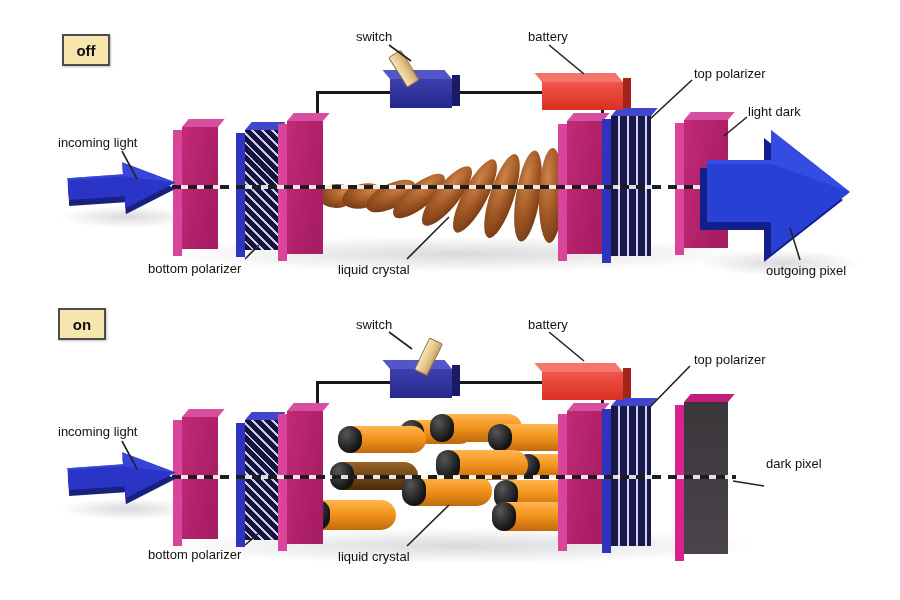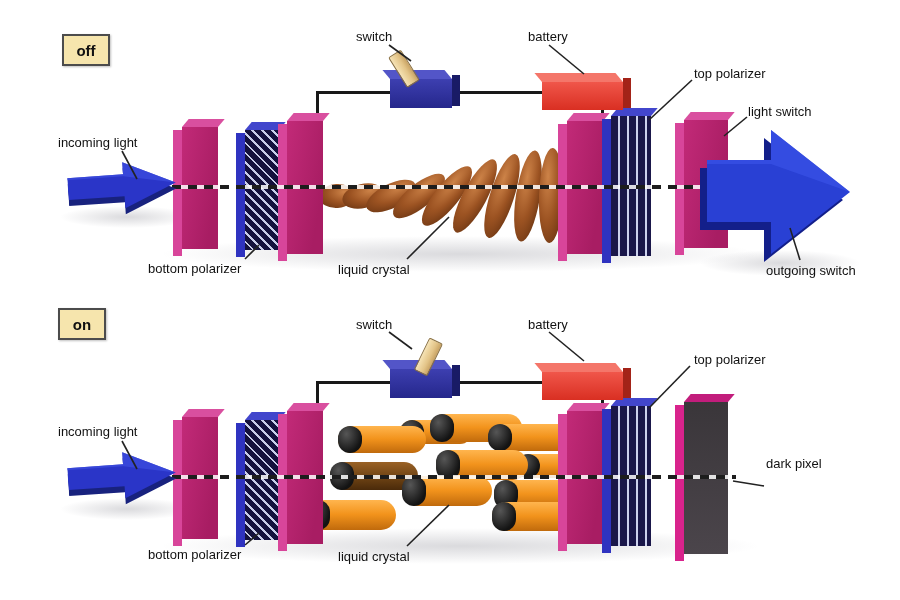--- a/index.html
+++ b/index.html
@@ -147,24 +147,24 @@
   <svg class="arrow-svg" style="left:700px;top:124px;" width="152" height="150" viewBox="0 0 152 150">
     <polygon points="0,44 64,44 64,14 143,76 64,138 64,106 0,106" fill="#131f8a"></polygon>
     <polygon points="7,36 71,36 71,6 150,68 71,130 71,98 7,98" fill="#2940d4"></polygon>
     <polygon points="7,36 71,36 71,6 150,68 71,40 7,40" fill="#3b53e8" opacity="0.65"></polygon>
   </svg>
 
   <div class="lbl" style="left:58px;top:135px;">incoming light</div>
   <div class="lbl" style="left:356px;top:29px;">switch</div>
   <div class="lbl" style="left:528px;top:29px;">battery</div>
   <div class="lbl" style="left:694px;top:66px;">top polarizer</div>
-  <div class="lbl" style="left:748px;top:104px;">light switch</div>
+  <div class="lbl" style="left:748px;top:104px;">light dark</div>
   <div class="lbl" style="left:148px;top:261px;">bottom polarizer</div>
   <div class="lbl" style="left:338px;top:262px;">liquid crystal</div>
-  <div class="lbl" style="left:766px;top:263px;">outgoing switch</div>
+  <div class="lbl" style="left:766px;top:263px;">outgoing pixel</div>
 
   <div class="floor-shadow" style="left:160px;top:528px;width:600px;height:36px;"></div>
   <div class="floor-shadow" style="left:60px;top:498px;width:135px;height:22px;"></div>
 
   <div class="statebox" style="left:58px;top:308px;">
     <span>on</span>
   </div>
 
   <div class="wire" style="left:316px;top:382px;width:3px;height:36px;"></div>
   <div class="wire" style="left:316px;top:381px;width:76px;height:3px;"></div>

